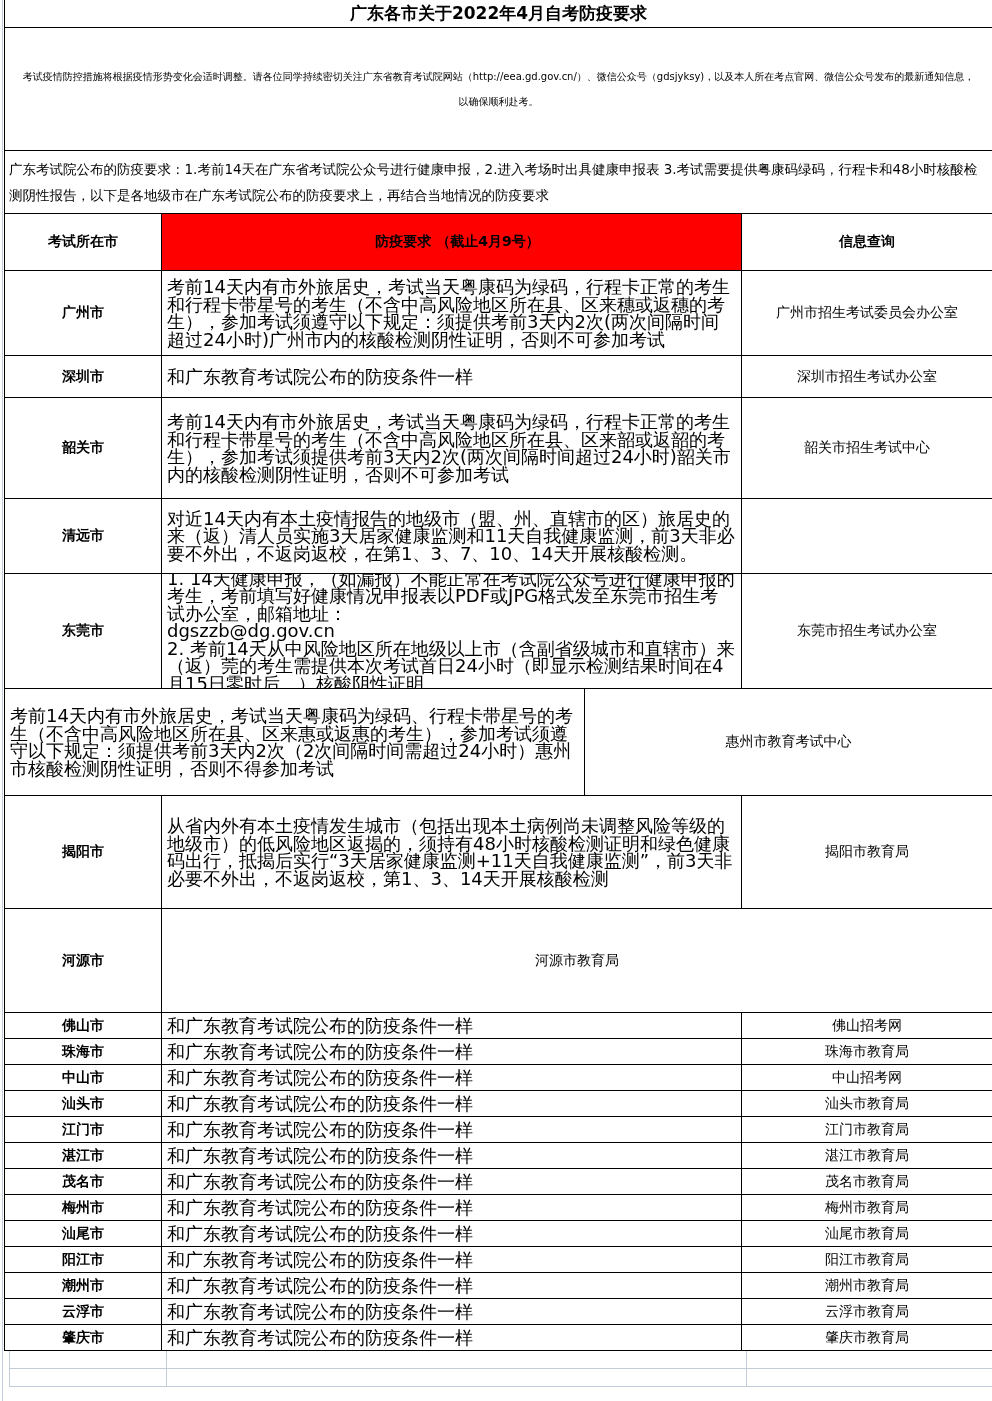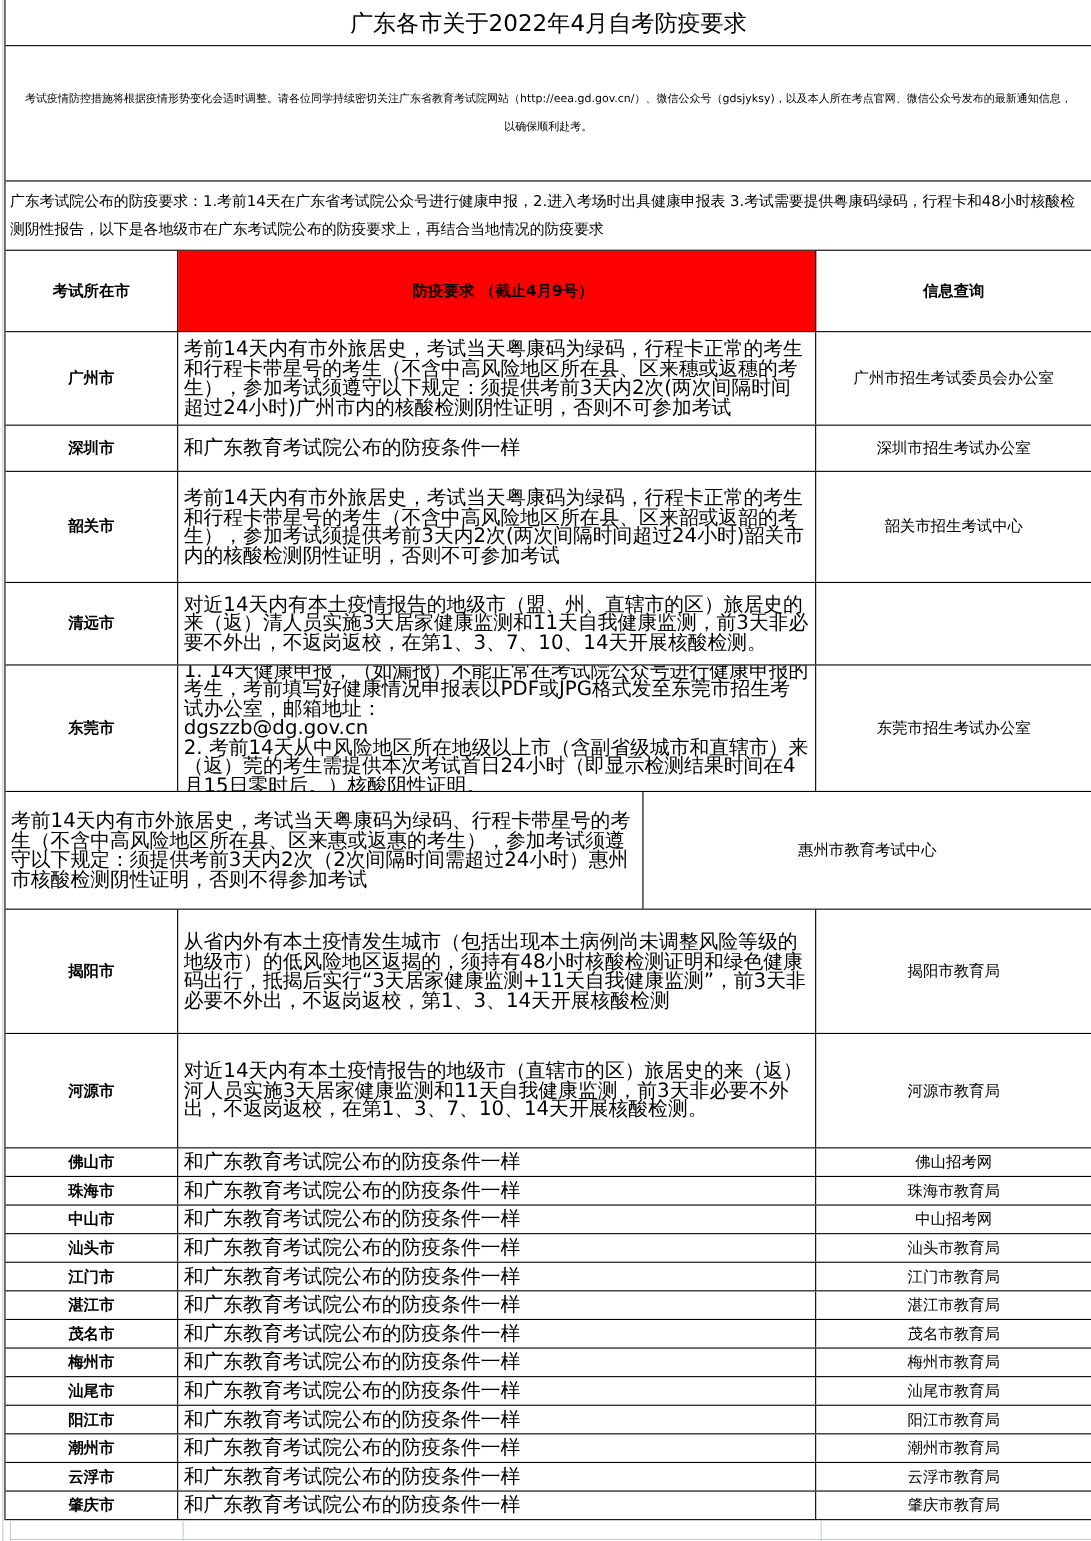--- a/index.html
+++ b/index.html
@@ -17,37 +17,37 @@
   }
   .sheet-gridline-left{
     position:absolute;left:2px;top:0;height:1401px;width:1px;
     background:var(--grid);
   }
   .doc{
     position:absolute;left:4px;top:0;width:988px;
     border-left:1px solid var(--border);
   }
   .title-row{
-    height:42px;border-bottom:1px solid var(--border);
-    display:flex;align-items:center;justify-content:center;
-    font-weight:normal;font-size:21px;
+    height:28px;border-bottom:1px solid var(--border);
+    display:flex;align-items:center;justify-content:center;
+    font-weight:bold;font-size:17px;
   }
   .intro-row{
     height:123px;border-bottom:1px solid var(--border);
     display:flex;align-items:center;justify-content:center;
     text-align:center;font-size:10px;line-height:25px;padding:0 14px;
   }
   .notice-row{
     height:63px;border-bottom:1px solid var(--border);
     display:flex;align-items:center;text-align:left;
     font-size:13.5px;line-height:26px;padding:0 4px;
   }
   .exam-table{width:100%;}
   .table-header{
-    display:flex;height:74px;border-bottom:1px solid var(--border);
+    display:flex;height:57px;border-bottom:1px solid var(--border);
   }
   .col-city{width:157px;flex:none;border-right:1px solid var(--border);}
   .col-req{width:580px;flex:none;border-right:1px solid var(--border);padding-left:12px;}
   .col-info{flex:1;}
   .hdr-cell{
     display:flex;align-items:center;justify-content:center;
     font-weight:bold;font-size:14px;text-align:center;
   }
   .hdr-req{background:var(--header_bg);}
   .rows div.table-row{
@@ -148,21 +148,20 @@
         </div>
 
         <div class="table-row">
           <div class="col-city city-cell">揭阳市</div>
           <div class="col-req req-cell">从省内外有本土疫情发生城市（包括出现本土病例尚未调整风险等级的地级市）的低风险地区返揭的，须持有48小时核酸检测证明和绿色健康码出行，抵揭后实行“3天居家健康监测+11天自我健康监测”，前3天非必要不外出，不返岗返校，第1、3、14天开展核酸检测</div>
           <div class="col-info info-cell">揭阳市教育局</div>
         </div>
 
         <div class="table-row">
           <div class="col-city city-cell">河源市</div>
-          <div class="col-req req-cell">对近14天内有本土疫情报告的地级市（直辖市的区）旅居史的来（返）河人员实施3天居家健康监测和11天自我健康监测，前3天非必要不外出，不返岗返校，在第1、3、7、10、14天开展核酸检测。</div>
           <div class="col-info info-cell">河源市教育局</div>
         </div>
 
         <div class="table-row">
           <div class="col-city city-cell">佛山市</div>
           <div class="col-req req-cell">和广东教育考试院公布的防疫条件一样</div>
           <div class="col-info info-cell">佛山招考网</div>
         </div>
 
         <div class="table-row">

